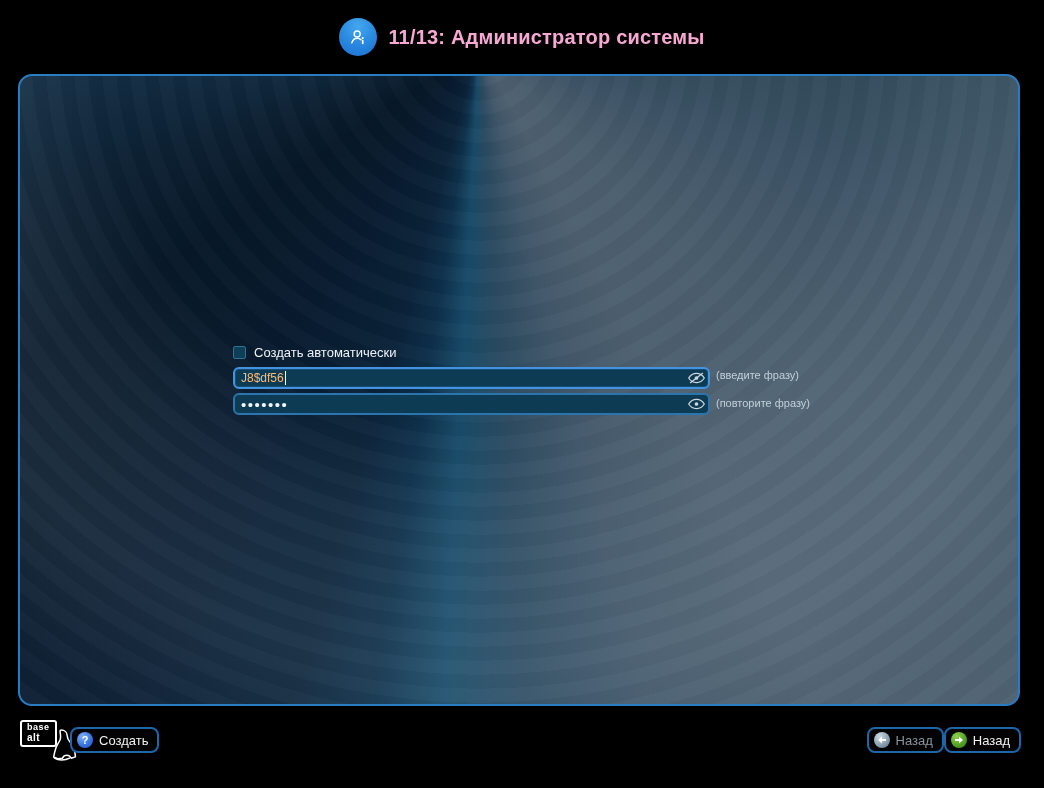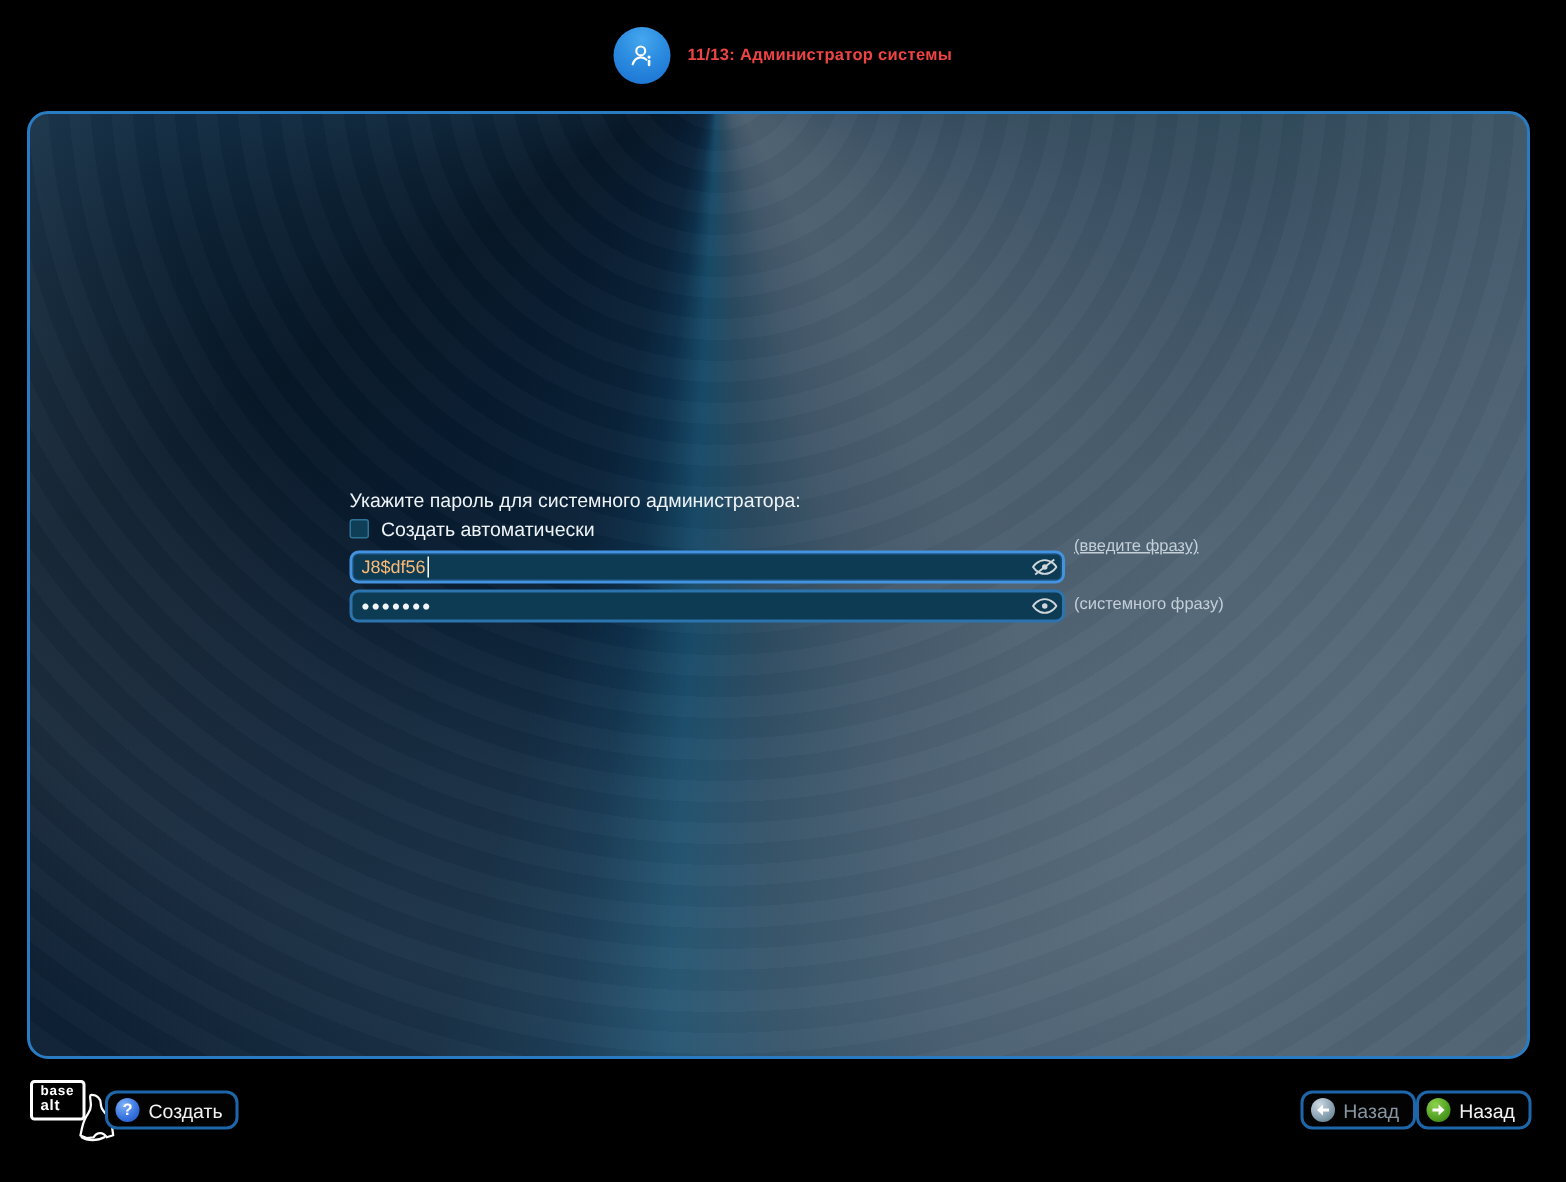--- a/index.html
+++ b/index.html
@@ -16,21 +16,21 @@
   .header {
     position:absolute; top:0; left:0; width:1044px; height:74px;
     display:flex; align-items:center; justify-content:center; gap:11px;
   }
   .header-icon {
     width:38px; height:38px; border-radius:50%;
     background:radial-gradient(circle at 50% 22%, #45a7ee 0%, #2b8ce0 45%, #1a6fd0 100%);
     display:flex; align-items:center; justify-content:center;
     flex:0 0 auto;
   }
-  .header-title { font-size:11px; font-weight:bold; color:#ef4444; letter-spacing:.2px; }
+  .header-title { font-size:20px; font-weight:bold; color:#f9a8d4; letter-spacing:.2px; }
 
   
   .panel {
     position:absolute; left:18px; top:74px; width:1002px; height:632px;
     border:2px solid #2a7cc2; border-radius:14px;
     background:
       repeating-radial-gradient(circle at 46% -5%, rgba(255,255,255,0.018) 0 14px, rgba(0,0,0,0.02) 14px 28px),
       radial-gradient(circle at 46% -5%, rgba(0,0,0,0) 0 44%, rgba(205,218,228,0.07) 58%, rgba(205,218,228,0.10) 74%, rgba(205,218,228,0.03) 90%),
       conic-gradient(from 90deg at 46% -5%,
         #2e4858 0deg,
@@ -82,21 +82,21 @@
     position:absolute; left:52px; top:4px; width:1px; height:14px; background:#ffffff;
   }
   .eye-btn {
     position:absolute; right:5px; top:50%; transform:translateY(-50%);
     width:18px; height:14px; display:flex; align-items:center; justify-content:center;
     background:transparent; border:none; cursor:pointer; padding:0;
   }
   .field-hint {
     position:absolute; left:696px; font-size:11px; color:#c4cfd8; white-space:nowrap;
   }
-  .field-hint.h1 { top:282px;text-decoration:underline; }
+  .field-hint.h1 { top:293px; }
   .field-hint.h2 { top:321px; }
 
   
   .footer-btn {
     display:inline-flex; align-items:center; gap:6px;
     background:#030303; border:2px solid #1d66aa; border-radius:8px;
     height:26px; padding:0 9px 0 5px;
     color:#f2f2f2; font-size:13px; font-family:"Liberation Sans", sans-serif;
     cursor:pointer;
   }
@@ -135,21 +135,20 @@
       <path d="M5 17.6c1.1-3.2 3.1-4.8 5.6-4.8 1.6 0 3 .6 4 1.6" fill="none" stroke="#fff" stroke-width="1.5" stroke-linecap="round"></path>
       <circle cx="16.4" cy="12.6" r="1.1" fill="#fff"></circle>
       <rect x="15.5" y="14.4" width="1.8" height="4.6" rx="0.9" fill="#fff"></rect>
     </svg>
   </div>
   <div class="header-title">11/13: Администратор системы</div>
 </div>
 
 <div class="panel">
 
-  <div class="form-prompt">Укажите пароль для системного администратора:</div>
 
   <div class="checkbox-row">
     <div class="checkbox"></div>
     <div class="checkbox-label">Создать автоматически</div>
   </div>
 
   <div class="field-wrap pw">
     <input class="field pw-input" type="text" readonly="" value="J8$df56" style="">
     <div class="caret"></div>
     <button class="eye-btn">
@@ -164,21 +163,21 @@
 
   <div class="field-wrap confirm">
     <input class="field confirm-input" type="text" readonly="" value="•••••••" style="">
     <button class="eye-btn">
       <svg viewBox="0 0 24 16" width="17" height="12">
         <path d="M1 8s4-6.5 11-6.5S23 8 23 8s-4 6.5-11 6.5S1 8 1 8z" fill="none" stroke="#cfd6dc" stroke-width="1.8"></path>
         <circle cx="12" cy="8" r="2.6" fill="#cfd6dc"></circle>
       </svg>
     </button>
   </div>
-  <div class="field-hint h2">(системного фразу)</div>
+  <div class="field-hint h2">(повторите фразу)</div>
 
 </div>
 
 <div class="logo">
   <div class="logo-box">
     <span class="logo-base">base</span>
     <span class="logo-alt">alt</span>
   </div>
   <div class="logo-penguin">
     <svg viewBox="0 0 34 36" width="32" height="34">

